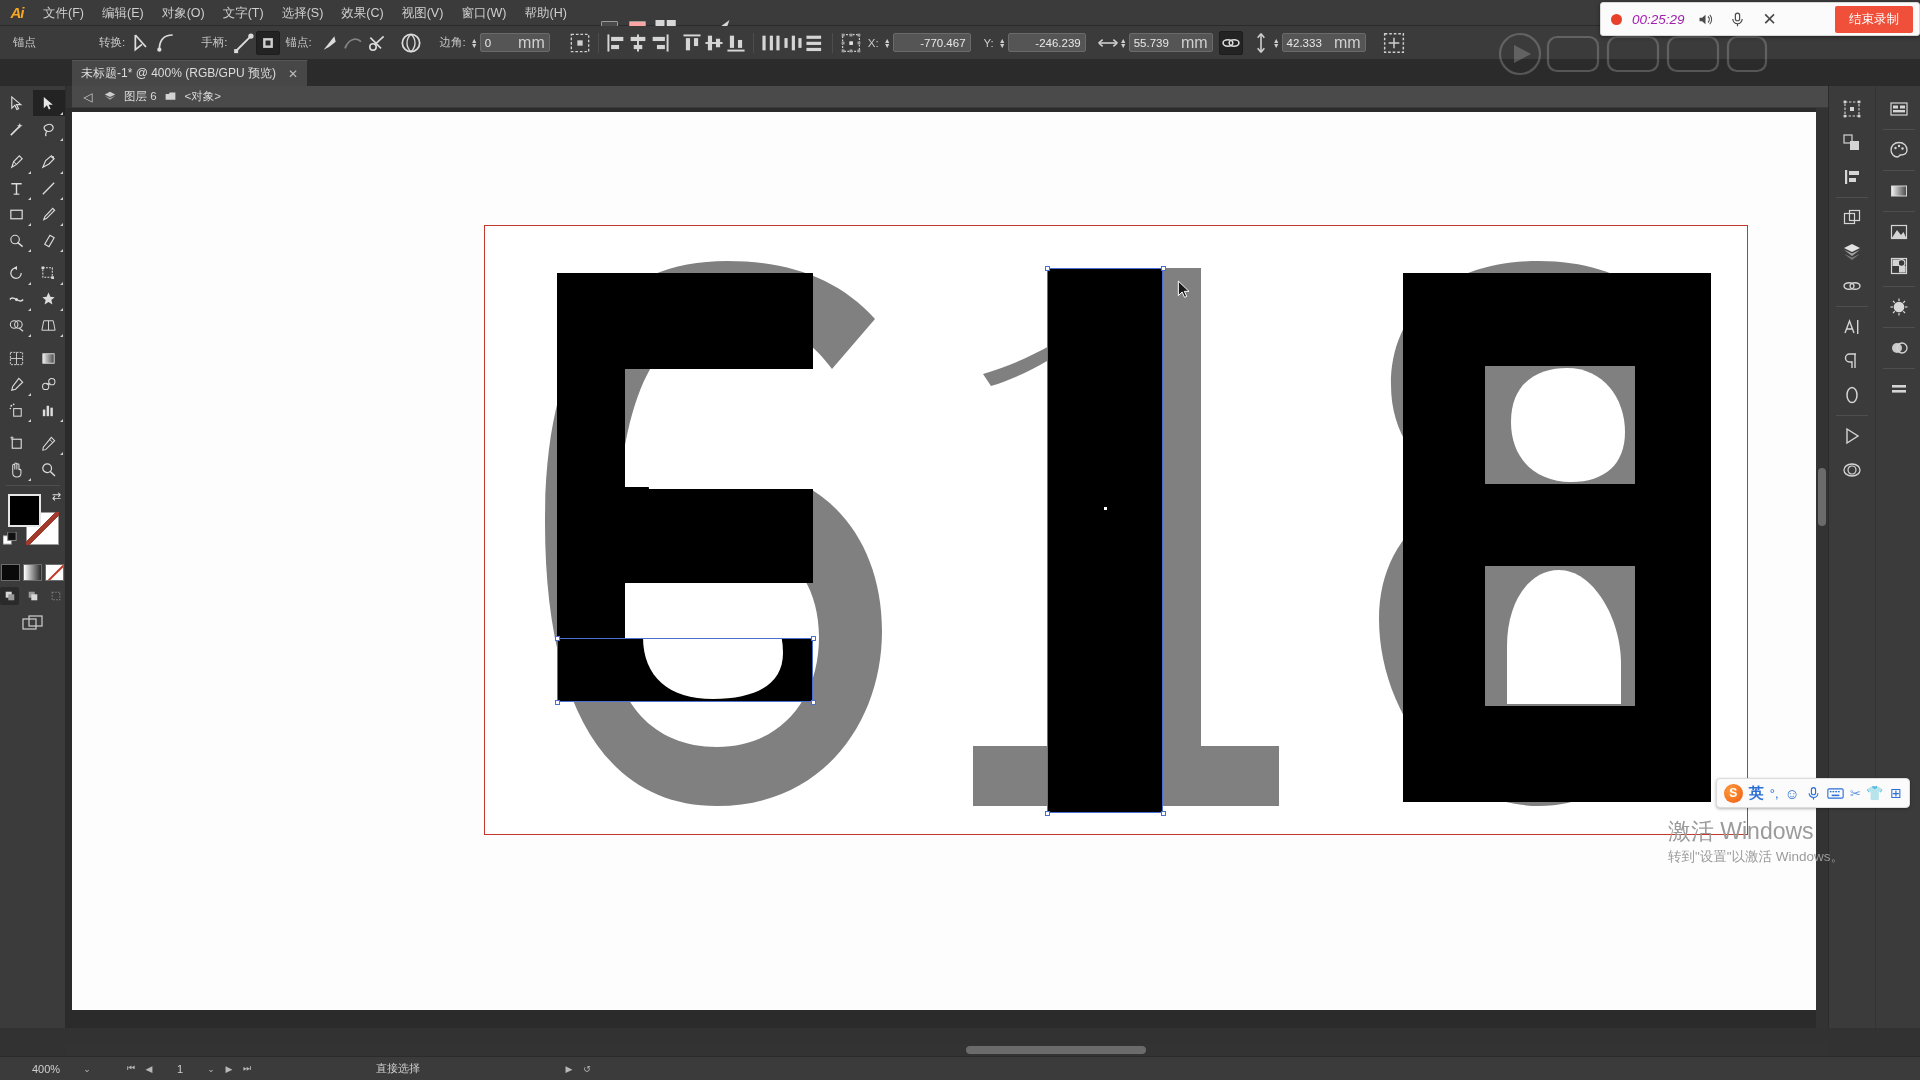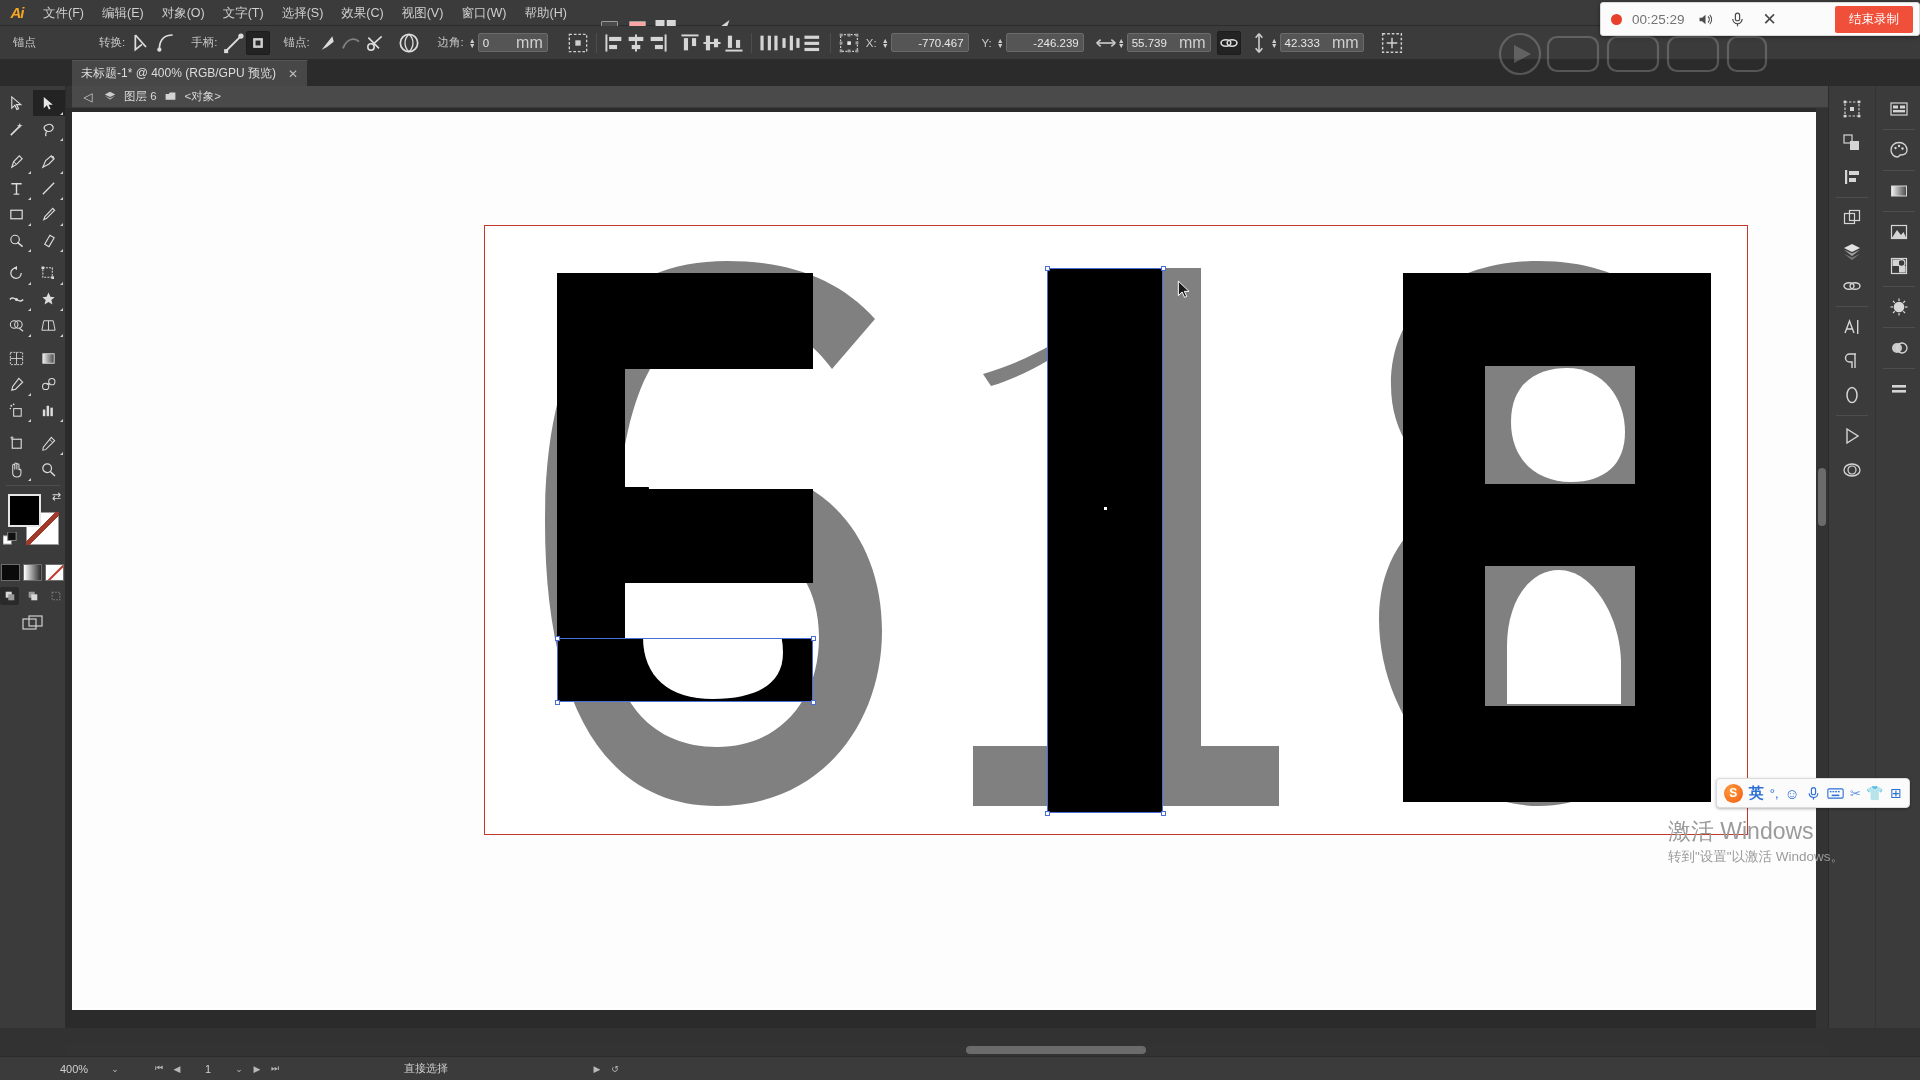--- a/index.html
+++ b/index.html
@@ -23,21 +23,21 @@
     color:#e0e0e0; background:#555;}
   #print-label { position:absolute; right:262px; top:3px; font-size:12.5px;
     color:#c8c8c8; }
 
   
   #recorder { position:absolute; right:0; top:2px; width:320px; height:34px;
     background:#fbfbfb; border:1px solid #d8d8d8; border-radius:3px;
     display:flex; align-items:center; padding:0 6px; gap:10px; z-index:60;
     box-shadow:0 1px 4px rgba(0,0,0,.4);}
   #rec-dot{width:11px;height:11px;border-radius:50%;background:#e8402a;margin-left:4px;}
-  #rec-time{font-size:13.5px;color:#737373;font-family:"Liberation Sans",sans-serif;}
+  #rec-time{font-size:13.5px;color:#a21caf;font-family:"Liberation Sans",sans-serif;font-style:italic;}
   .rec-ico{width:22px;height:22px;display:flex;align-items:center;justify-content:center;
      color:#4a4a4a;font-size:15px;}
   #rec-stop{margin-left:auto;background:#f0503a;color:#fff;font-size:12.5px;
      padding:5px 14px;border-radius:2px;white-space:nowrap;}
 
   
   #ctrlbar { position:absolute; left:0; top:26px; width:1920px; height:34px;
     background:#3b3b3b; border-bottom:1px solid #2b2b2b; display:flex;
     align-items:center; font-size:11.5px; color:#c9c9c9; }
   .cb-label{padding:0 5px;white-space:nowrap;color:#c9c9c9;font-size:11.5px;}
@@ -131,21 +131,21 @@
   #vscroll{position:absolute;right:92px;top:108px;width:12px;height:920px;background:#333;}
   #vthumb{position:absolute;top:360px;left:2px;width:8px;height:58px;background:#6b6b6b;
     border-radius:4px;}
   #hscroll{position:absolute;left:66px;bottom:24px;width:1762px;height:12px;background:#333;}
   #hthumb{position:absolute;left:900px;top:2px;width:180px;height:8px;background:#6b6b6b;
     border-radius:4px;}
 
   
   #statusbar{position:absolute;left:0;bottom:0;width:1920px;height:24px;background:#3b3b3b;
     display:flex;align-items:center;font-size:11px;color:#cfcfcf;border-top:1px solid #2b2b2b;}
-  .sb-zoom{margin-left:60px;width:46px;}
+  .sb-zoom{margin-left:32px;width:46px;}
   .sb-ic{width:18px;height:18px;display:flex;align-items:center;justify-content:center;
     font-size:9px;color:#b8b8b8;}
   .sb-page{width:44px;text-align:center;}
   #sb-tool{margin-left:120px;}
 
   
   #ime{position:absolute;right:10px;bottom:272px;height:30px;display:flex;align-items:center;
     gap:6px;background:#fbfbfb;border:1px solid #dcdcdc;border-radius:4px;padding:0 7px;
     z-index:50;box-shadow:0 1px 3px rgba(0,0,0,.3);}
   #ime .sg{width:19px;height:19px;border-radius:50%;
@@ -241,36 +241,36 @@
         <path d="M4 3 L12 12" stroke="#dcdcdc" stroke-width="1.3" fill="none"></path>
       </svg>
   </div>
   <div class="cb-ico">
     <svg viewBox="0 0 18 18">
         <path d="M4 14 C4 5 9 3 14 3" fill="none" stroke="#dcdcdc" stroke-width="1.3"></path>
         <circle cx="4" cy="14" r="1.6" fill="#dcdcdc"></circle>
       </svg>
   </div>
 
-  <div class="cb-label" style="margin-left:8px">手柄:</div>
+  <div class="cb-label" style="margin-left:18px">手柄:</div>
   <div class="cb-ico">
     <svg viewBox="0 0 18 18">
         <line x1="3" y1="15" x2="14" y2="4" stroke="#dcdcdc" stroke-width="1.4"></line>
         <circle cx="14.2" cy="3.8" r="2" fill="#dcdcdc"></circle>
         <rect x="1.6" y="13.6" width="3" height="3" fill="#dcdcdc"></rect>
       </svg>
   </div>
   <div class="cb-ico sel">
     <svg viewBox="0 0 18 18">
         <rect x="5" y="5" width="8" height="8" fill="#cfcfcf"></rect>
         <rect x="7" y="7" width="4" height="4" fill="#2b2b2b"></rect>
       </svg>
   </div>
 
-  <div class="cb-label" style="margin-left:8px">锚点:</div>
+  <div class="cb-label" style="">锚点:</div>
   <div class="cb-ico">
     <svg viewBox="0 0 18 18">
         <path d="M5 14 L13 4 L14 8 L9 12 Z" fill="#dcdcdc"></path>
       </svg>
   </div>
   <div class="cb-ico" style="opacity:.45">
     <svg viewBox="0 0 18 18">
         <path d="M3 13 C6 5 12 5 15 8" fill="none" stroke="#dcdcdc" stroke-width="1.3"></path>
       </svg>
   </div>

